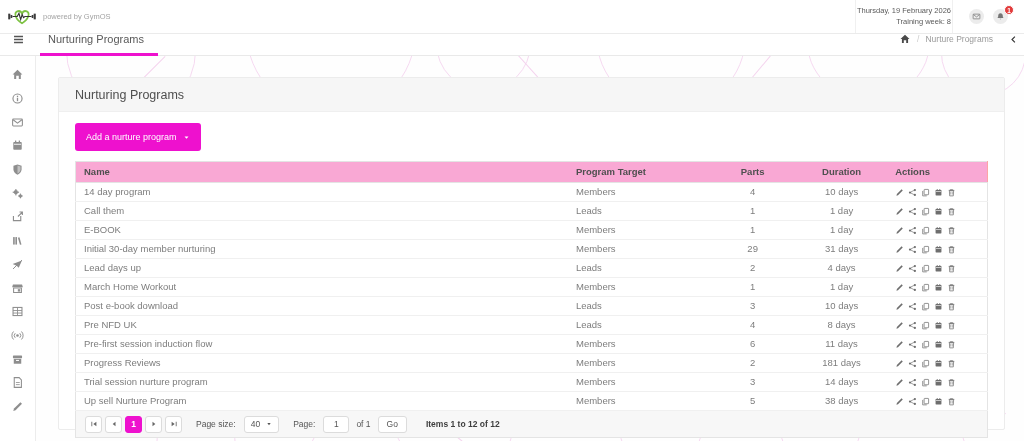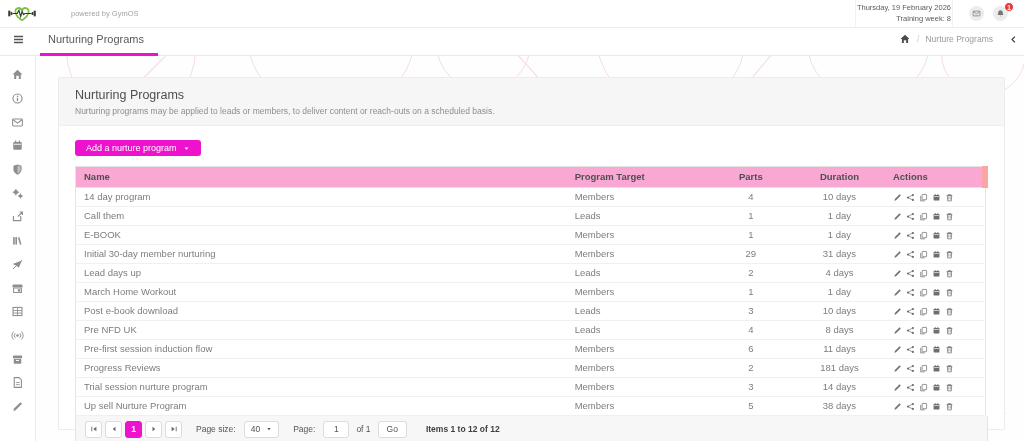--- a/index.html
+++ b/index.html
@@ -2,22 +2,22 @@
 <html style="--accent: #ee11ce; --badge: #e23b3b;"><head>
 <meta charset="utf-8">
 <style>
   :root{ --accent:#ee11ce; --badge:#e23b3b; }
   *{box-sizing:border-box;}
   html,body{margin:0;padding:0;}
   body{width:1024px;height:441px;position:relative;overflow:hidden;
        font-family:"Liberation Sans",sans-serif;background:#fff;color:#555;}
 
   
-  .topbar{position:absolute;top:0;left:0;right:0;height:28px;background:#fff;
-          border-bottom:1px solid #ebebeb;display:flex;align-items:center;z-index:6;gap:28px;}
+  .topbar{position:absolute;top:0;left:0;right:0;height:34px;background:#fff;
+          border-bottom:1px solid #ebebeb;display:flex;align-items:center;z-index:6;}
   .logo{margin-left:7px;display:flex;align-items:center;}
   .logo svg{width:30px;height:19px;}
   .powered{font-size:7.5px;color:#a3a3a3;margin-left:6px;}
   .top-right{margin-left:auto;display:flex;align-items:stretch;height:100%;}
   .date-block{display:flex;flex-direction:column;justify-content:center;text-align:right;
               font-size:7.5px;color:#5a5a5a;line-height:1.4;padding:0 1px;border-left:1px solid #f0f0f0;}
   .icon-btns{display:flex;align-items:center;gap:9px;padding:0 16px;border-left:1px solid #f0f0f0;}
   .circle-btn{width:15px;height:15px;border-radius:50%;background:#ececec;display:flex;
               align-items:center;justify-content:center;color:#757575;position:relative;cursor:pointer;}
   .circle-btn svg{width:9px;height:9px;}
@@ -62,33 +62,33 @@
   .deco{position:absolute;border:1px solid #f6d9f1;border-radius:50%;z-index:1;}
   .deco-line{position:absolute;border-top:1px solid #f4d3ee;z-index:1;}
 
   
   .card{position:absolute;left:22px;top:21px;width:947px;height:353px;background:#fff;
         border:1px solid #ececec;border-radius:2px;z-index:2;display:flex;flex-direction:column;}
   .card-head{background:#f6f6f6;border-bottom:1px solid #efefef;padding:10px 16px 9px;}
   .card-title{font-size:12.5px;color:#4f4f4f;}
   .card-desc{font-size:8.5px;color:#8d8d8d;margin-top:4px;}
   .card-body{padding:11px 16px 0;flex:1;}
-  .add-btn{background:var(--accent);color:#fff;font-size:9px;height:16px;padding:0 11px;
+  .add-btn{background:var(--accent);color:#fff;font-size:9px;height:28px;padding:0 11px;
            border:none;border-radius:3px;display:inline-flex;align-items:center;gap:6px;cursor:pointer;
            font-family:"Liberation Sans",sans-serif;}
   .add-btn svg{width:7px;height:7px;}
 
   
   .tablewrap{margin-top:10px;}
   table{width:100%;border-collapse:collapse;font-size:9.5px;table-layout:fixed;}
   th,td{padding:4px 8px;line-height:10px;overflow:hidden;white-space:nowrap;}
   thead th{font-weight:bold;color:#4f4f4f;text-align:left;border:1px solid #e4e4e4;
            border-left:none;border-right:none;background:#f9a8d4;padding:5px 8px;}
   thead th:first-child{border-left:1px solid #e4e4e4;}
-  thead th:last-child{border-right:6px solid #fca5a5;}
+  thead th:last-child{border-right:1px solid #fca5a5;}
   tbody td{color:#7d7d7d;border-bottom:1px solid #f0f0f0;}
   tbody td:first-child{border-left:1px solid #e4e4e4;}
   tbody td:last-child{border-right:1px solid #e4e4e4;}
   .c-center{text-align:center;}
   .act{display:inline-flex;width:9px;height:9px;margin-right:4px;color:#6e6e6e;cursor:pointer;vertical-align:middle;}
   .act svg{width:9px;height:9px;}
 
   
   .pager-bar{border:1px solid #e4e4e4;border-top:none;background:#f7f7f7;height:27px;
              display:flex;align-items:center;padding:0 9px;gap:3px;font-size:8.5px;color:#555;}
@@ -331,21 +331,20 @@
   <div class="deco" style="left:270px;top:358px;width:100px;height:100px;"></div>
   <div class="deco" style="left:470px;top:345px;width:120px;height:120px;"></div>
   <div class="deco" style="left:660px;top:355px;width:90px;height:90px;"></div>
   <div class="deco" style="left:820px;top:342px;width:110px;height:110px;"></div>
   <div class="deco-line" style="left:390px;top:372px;width:42px;transform:rotate(40deg);"></div>
   <div class="deco-line" style="left:940px;top:368px;width:34px;transform:rotate(-42deg);"></div>
 
   <div class="card">
     <div class="card-head">
       <div class="card-title">Nurturing Programs</div>
-      <div class="card-desc">Nurturing programs may be applied to leads or members, to deliver content or reach-outs on a scheduled basis.</div>
     </div>
     <div class="card-body">
       <button class="add-btn">
         <span>Add a nurture program</span>
         <span style="display: inline-flex;">
             <svg viewBox="0 0 16 16" fill="currentColor">
               <path d="M3.5 5.5h9L8 11z"></path>
             </svg>
           </span>
       </button>

